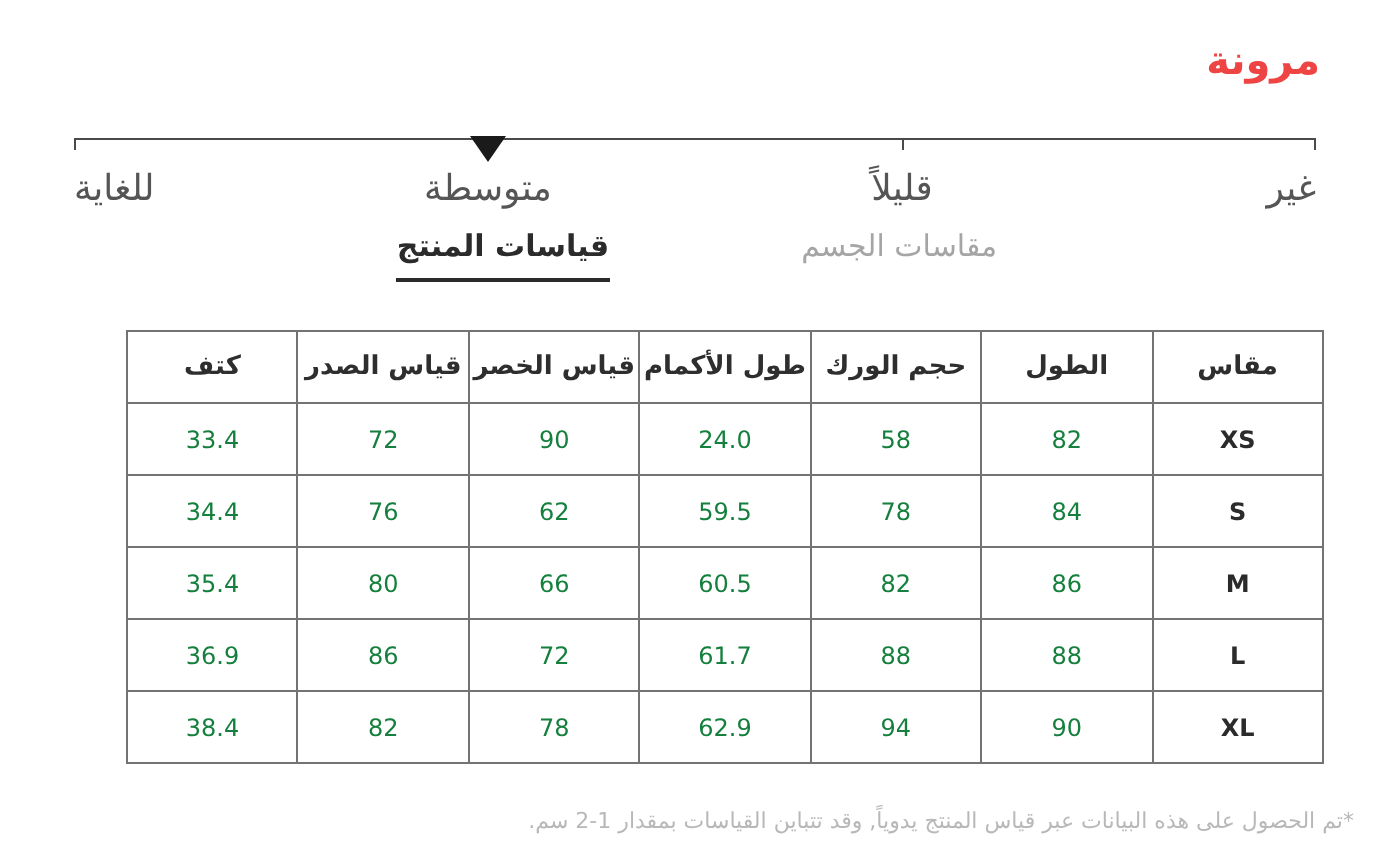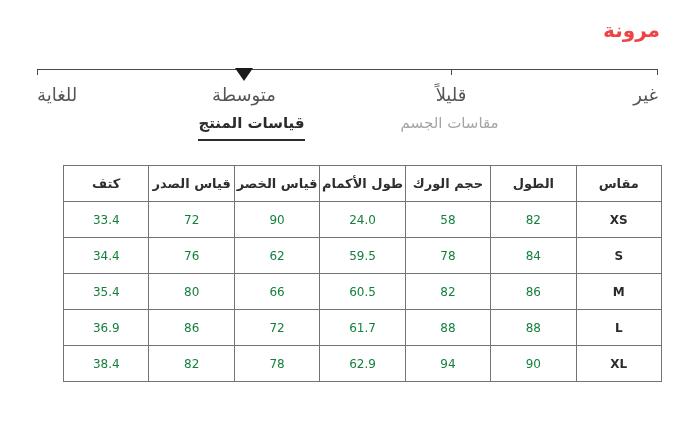--- a/index.html
+++ b/index.html
@@ -209,14 +209,15 @@
             <td>94</td>
             <td>62.9</td>
             <td>78</td>
             <td>82</td>
             <td>38.4</td>
           </tr>
         </tbody>
     </table>
   </div>
 
+  <div class="footnote">*تم الحصول على هذه البيانات عبر قياس المنتج يدوياً, وقد تتباين القياسات بمقدار 1-2 سم.</div>
 
 </div>
 
 </body></html>

